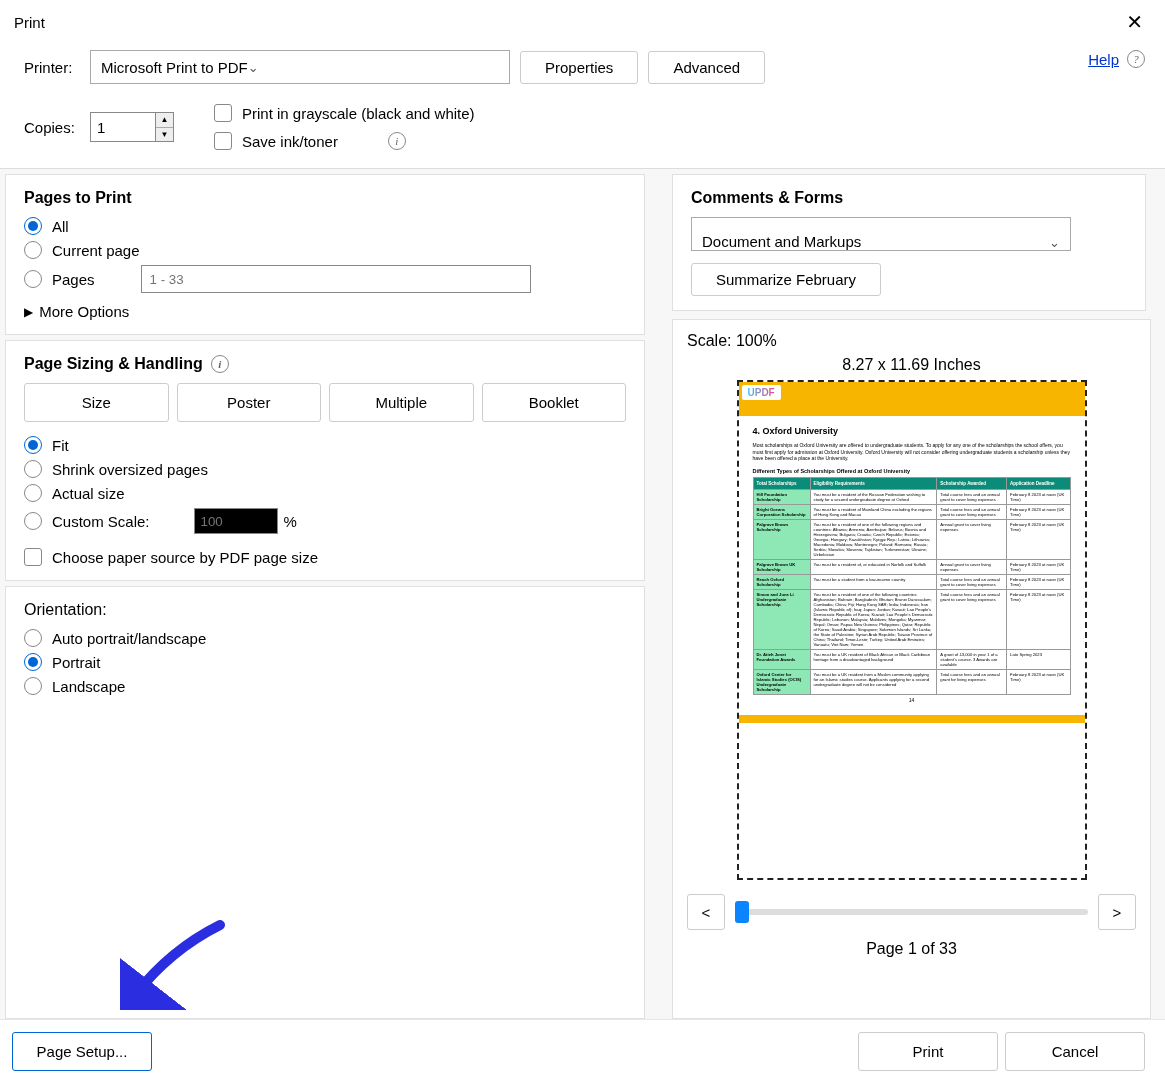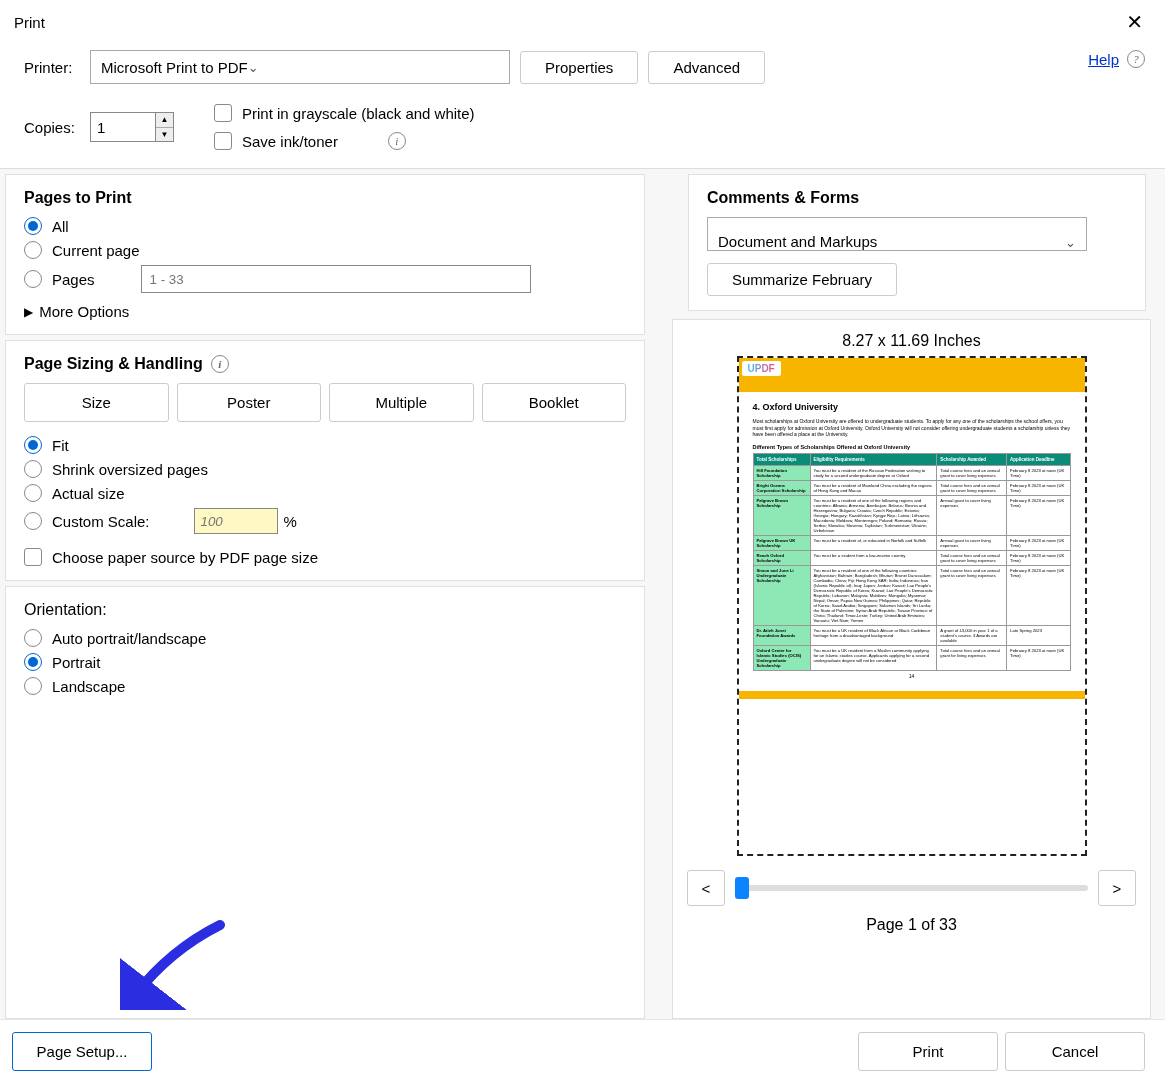--- a/index.html
+++ b/index.html
@@ -45,23 +45,23 @@
 
 .pages-input { width: 390px; height: 28px; border: 1px solid #888; background: #fff; color: #888; padding: 0 8px; margin-left: 36px; }
 
 .more-opts { display: flex; align-items: center; gap: 6px; margin-top: 10px; cursor: pointer; }
 .tri { font-size: 12px; }
 
 .sizing-btns { display: flex; gap: 8px; margin-bottom: 14px; }
 .sizing-btns .btn { flex: 1; padding: 10px 0; text-align: center; }
 
 .scale-input-box { display:inline-flex; align-items:center; gap:6px; margin-left:34px; }
-.scale-input { width: 84px; height: 26px; border: 1px solid #888; background: #fef9c3; color: #888; padding: 0 6px; font-style: italic; }
-
-.rightcol .panel { margin-left: 16px; }
+.scale-input { width: 84px; height: 26px; border: 1px solid #888; background: #000000; color: #888; padding: 0 6px; }
+
+.rightcol .panel { margin-left: 0; }
 
 .cforms-select { width: 380px; height: 34px; border: 1px solid #aaa; display: flex; align-items: flex-end; justify-content: space-between; padding: 0 10px; background: #fff; margin-bottom: 12px; }
 
 .preview-panel { margin-top: 8px; background: #fff; border: 1px solid #e0e0e0; padding: 12px 14px 14px 14px; flex: 1; display: flex; flex-direction: column; }
 .scale-label { font-size: 16px; margin-bottom: 6px; }
 .dim-label { text-align: center; font-size: 16px; margin-bottom: 6px; }
 
 .preview-page { width: 350px; height: 500px; margin: 0 auto; border: 2px dashed #222; background: #fff; overflow: hidden; font-size: 5px; }
 .preview-top-bar { height: 34px; background: #f7b500; display:flex; align-items:flex-start; padding:3px; }
 .updf-logo { background: #fff; padding: 2px 6px; font-weight: bold; font-size: 10px; border-radius: 2px; display:inline-block; }
@@ -233,20 +233,21 @@
       <div class="panel">
         <h3>Comments &amp; Forms</h3>
         <div class="cforms-select">
           <span>Document and Markups</span>
           <span class="chev">⌄</span>
         </div>
         <button class="btn">Summarize February</button>
       </div>
 
       <div class="preview-panel">
+        <div class="scale-label">Scale: 100%</div>
         <div class="dim-label">8.27 x 11.69 Inches</div>
 
         <div class="preview-page">
           <div class="preview-top-bar">
             <span class="updf-logo"><span class="u">UPDF</span></span>
           </div>
           <div class="preview-content">
             <h4>4. Oxford University</h4>
             <p>Most scholarships at Oxford University are offered to undergraduate students. To apply for any one of the scholarships the school offers, you must first apply for admission at Oxford University. Oxford University will not consider offering undergraduate students a scholarship unless they have been offered a place at the University.</p>
             <div class="subhead">Different Types of Scholarships Offered at Oxford University</div>

